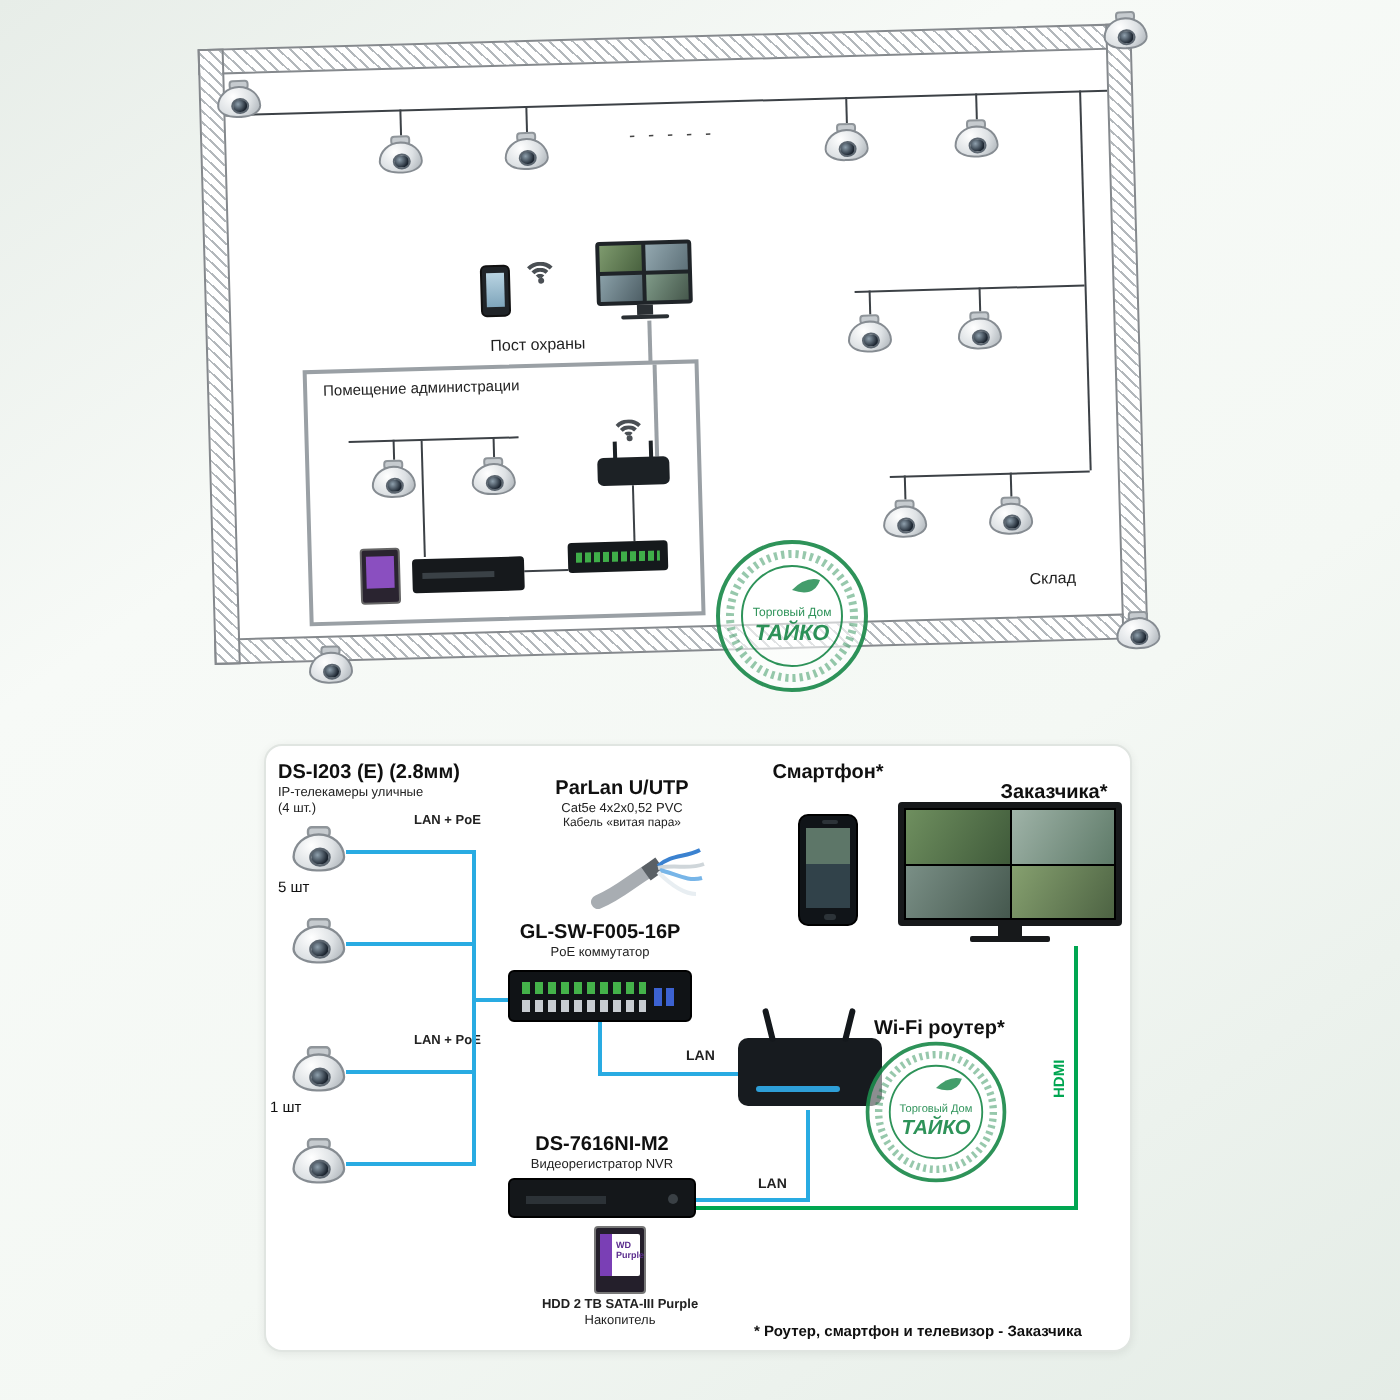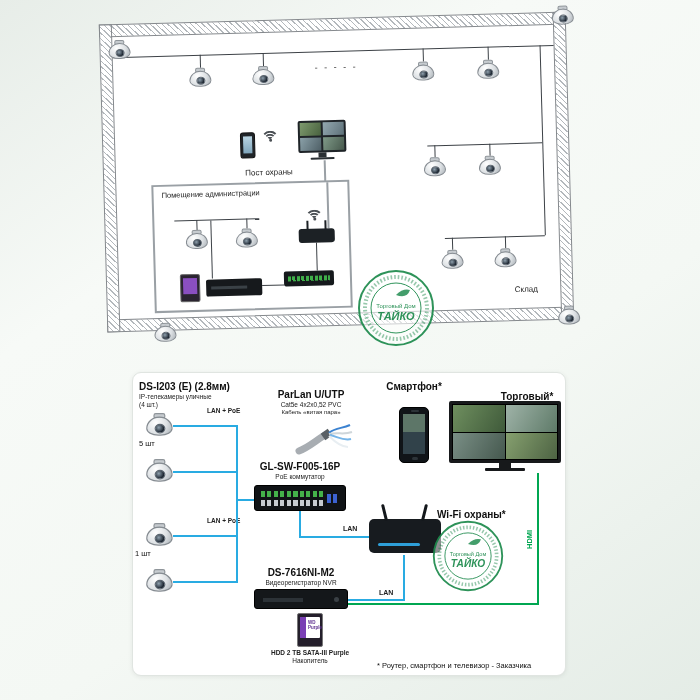--- a/index.html
+++ b/index.html
@@ -68,21 +68,21 @@
   .fhdd { width:20px; height:28px; background:#2a2430; border:1px solid #666; border-radius:2px; }
   .fhdd i { position:absolute; left:2px; top:3px; right:2px; height:16px; background:#8a4fc0; }
 
   
   .card { position:absolute; left:132px; top:372px; width:434px; height:304px; background:#fff;
           border:1px solid #e0e5e1; border-radius:9px; box-shadow:0 1px 5px rgba(0,0,0,0.07); }
   .tt   { font-size:10px; font-weight:bold; color:#101010; line-height:1.2; }
   .ts   { font-size:6.5px; color:#222; line-height:1.2; }
   .tq   { font-size:7.5px; color:#101010; }
   .tlan { font-size:7px; font-weight:bold; color:#222; }
-  .tfoot{ font-size:7.5px; font-weight:normal; color:#101010; }
+  .tfoot{ font-size:7.5px; font-weight:bold; color:#101010; }
   .ctr  { text-align:center; }
 
   .sphone { width:30px; height:56px; background:#101418; border-radius:5px; border:1px solid #000; }
   .sphone i { position:absolute; display:block; }
   .sphone .spk { left:11px; top:2px; width:8px; height:2px; background:#2c3338; border-radius:1px; }
   .sphone .scr { left:3px; top:6px; right:3px; bottom:8px;
                  background:linear-gradient(180deg,#5d7668 0 45%,#31424a 45% 100%); }
   .sphone .hbtn{ left:12px; bottom:2px; width:6px; height:3px; background:#2c3338; border-radius:2px; }
 
   .tv { width:112px; height:62px; background:#000; border:3px solid #17191b; border-radius:2px;
@@ -351,35 +351,35 @@
         <i class="up"></i>
       </span>
 
     <span class="abs tt ctr" style="left:252px;top:8px;width:58px">Смартфон*</span>
     <span class="sphone abs" style="left:266px;top:34px">
         <i class="spk"></i>
         <i class="scr"></i>
         <i class="hbtn"></i>
       </span>
 
-    <span class="abs tt ctr" style="left:356px;top:18px;width:76px">Торговый*</span>
+    <span class="abs tt ctr" style="left:356px;top:18px;width:76px">Заказчика*</span>
     <div class="tv abs" style="left:316px;top:28px">
         <b class="q1"></b>
         <b class="q2"></b>
         <b class="q3"></b>
         <b class="q4"></b>
       </div>
     <span class="abs" style="left:366px;top:90px;width:12px;height:5px;background:#17191b"></span>
     <span class="abs" style="left:352px;top:95px;width:40px;height:3px;background:#17191b;border-radius:1px"></span>
 
     <span class="ln-blue" style="left:166px;top:138px;width:2px;height:27px"></span>
     <span class="ln-blue" style="left:166px;top:163px;width:70px;height:2px"></span>
     <span class="abs tlan" style="left:210px;top:152px">LAN</span>
 
-    <span class="abs tt" style="left:304px;top:136px;width:70px">Wi-Fi охраны*</span>
+    <span class="abs tt" style="left:304px;top:136px;width:70px">Wi-Fi роутер*</span>
     <span class="crouter abs" style="left:236px;top:146px">
         <i class="a1"></i>
         <i class="a2"></i>
         <i class="led"></i>
       </span>
 
     <span class="ln-blue" style="left:270px;top:182px;width:2px;height:46px"></span>
     <span class="ln-blue" style="left:215px;top:226px;width:57px;height:2px"></span>
     <span class="abs tlan" style="left:246px;top:216px">LAN</span>
 

